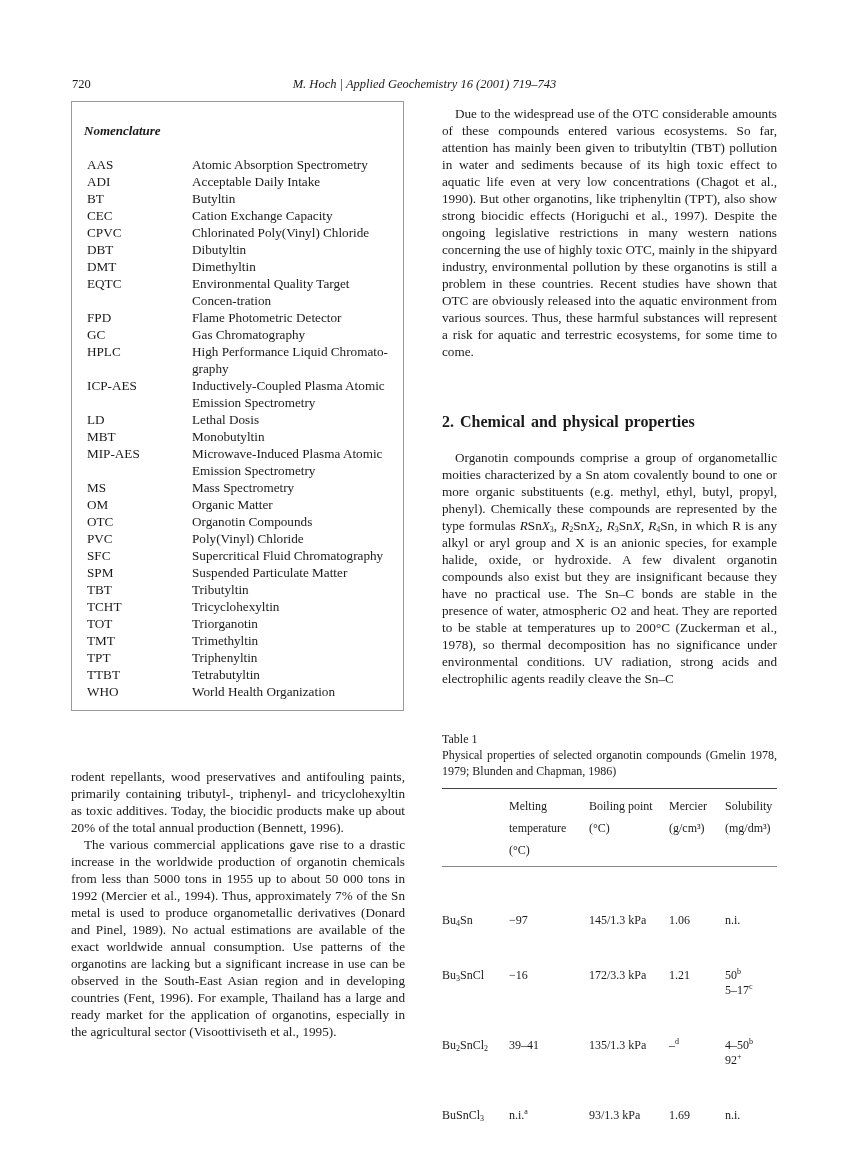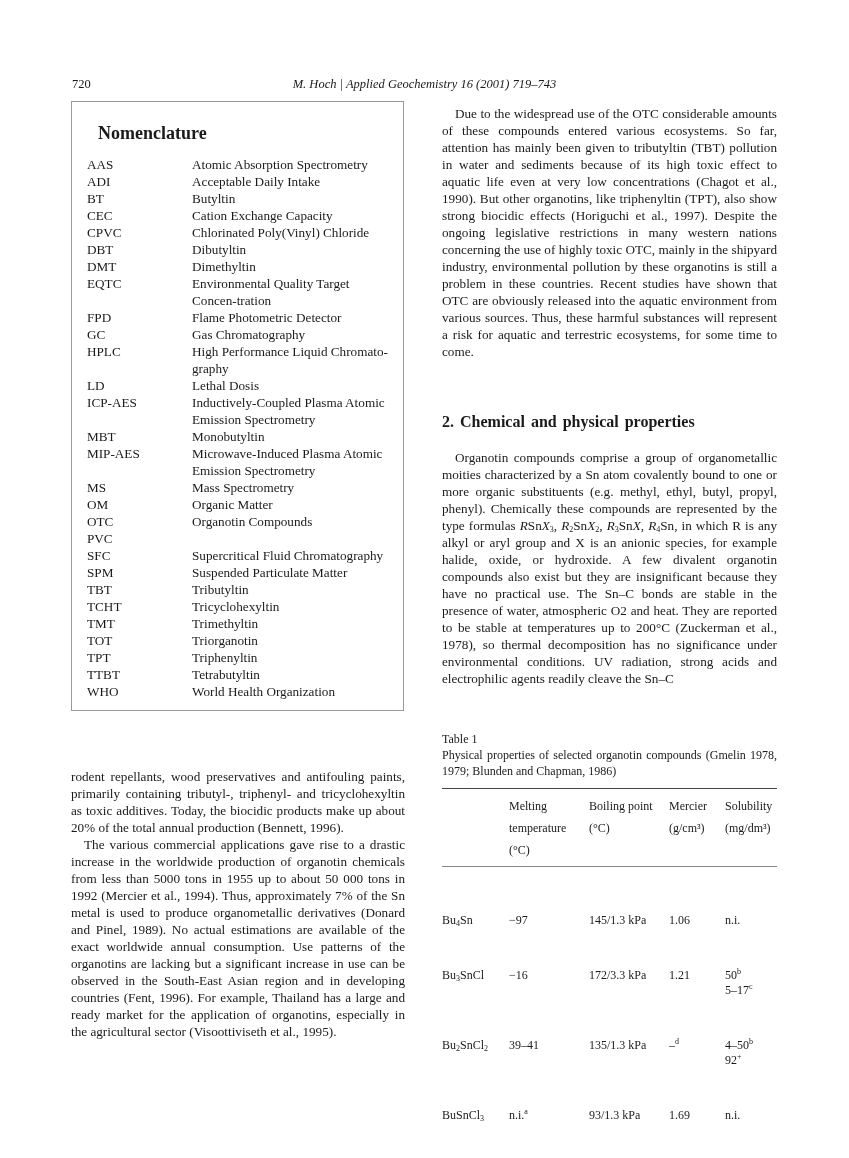--- a/index.html
+++ b/index.html
@@ -13,21 +13,21 @@
       font-size: 12.5px;
     }
     .page-num { position: absolute; left: 0; top: 0; }
     .journal-line { position: absolute; left: 0; right: 0; text-align: center; font-style: italic; }
 
     
     .nom-box {
       position: absolute; left: 71px; top: 101px; width: 333px; height: 610px;
       border: 1px solid #9a9a9a; box-sizing: border-box;
     }
-    .nom-title { position: absolute; left: 26px; top: 21px; font-weight: bold; font-size: 18px; }
+    .nom-title { position: absolute; left: 12px; top: 21px; font-weight: bold; font-size: 13px; font-style: italic; }
     .nom-list { position: absolute; left: 15px; top: 54px; width: 305px; font-size: 13.2px; line-height: 17px; }
     .nom-row { display: flex; }
     .nom-abbr { width: 69px; flex: 0 0 69px; }
     .nom-def { flex: 1; margin-left: 36px; }
 
     
     .col {
       position: absolute; font-size: 13.2px; line-height: 17px; text-align: justify;
     }
     .col p { margin: 0; text-indent: 13px; }
@@ -110,28 +110,28 @@
       </div>
     <div class="nom-row">
         <span class="nom-abbr">GC</span>
         <span class="nom-def">Gas Chromatography</span>
       </div>
     <div class="nom-row">
         <span class="nom-abbr">HPLC</span>
         <span class="nom-def">High Performance Liquid Chromato-graphy</span>
       </div>
     <div class="nom-row">
+        <span class="nom-abbr">ICP-AES</span>
+        <span class="nom-def">Inductively-Coupled Plasma Atomic Emission Spectrometry</span>
+      </div>
+    <div class="nom-row">
         <span class="nom-abbr">LD</span>
         <span class="nom-def">Lethal Dosis</span>
       </div>
     <div class="nom-row">
-        <span class="nom-abbr">ICP-AES</span>
-        <span class="nom-def">Inductively-Coupled Plasma Atomic Emission Spectrometry</span>
-      </div>
-    <div class="nom-row">
         <span class="nom-abbr">MBT</span>
         <span class="nom-def">Monobutyltin</span>
       </div>
     <div class="nom-row">
         <span class="nom-abbr">MIP-AES</span>
         <span class="nom-def">Microwave-Induced Plasma Atomic Emission Spectrometry</span>
       </div>
     <div class="nom-row">
         <span class="nom-abbr">MS</span>
         <span class="nom-def">Mass Spectrometry</span>
@@ -139,44 +139,45 @@
     <div class="nom-row">
         <span class="nom-abbr">OM</span>
         <span class="nom-def">Organic Matter</span>
       </div>
     <div class="nom-row">
         <span class="nom-abbr">OTC</span>
         <span class="nom-def">Organotin Compounds</span>
       </div>
     <div class="nom-row">
         <span class="nom-abbr">PVC</span>
+        <span class="nom-def">Poly(Vinyl) Chloride</span>
       </div>
     <div class="nom-row">
         <span class="nom-abbr">SFC</span>
         <span class="nom-def">Supercritical Fluid Chromatography</span>
       </div>
     <div class="nom-row">
         <span class="nom-abbr">SPM</span>
         <span class="nom-def">Suspended Particulate Matter</span>
       </div>
     <div class="nom-row">
         <span class="nom-abbr">TBT</span>
         <span class="nom-def">Tributyltin</span>
       </div>
     <div class="nom-row">
         <span class="nom-abbr">TCHT</span>
         <span class="nom-def">Tricyclohexyltin</span>
       </div>
     <div class="nom-row">
+        <span class="nom-abbr">TOT</span>
+        <span class="nom-def">Triorganotin</span>
+      </div>
+    <div class="nom-row">
         <span class="nom-abbr">TMT</span>
         <span class="nom-def">Trimethyltin</span>
-      </div>
-    <div class="nom-row">
-        <span class="nom-abbr">TOT</span>
-        <span class="nom-def">Triorganotin</span>
       </div>
     <div class="nom-row">
         <span class="nom-abbr">TPT</span>
         <span class="nom-def">Triphenyltin</span>
       </div>
     <div class="nom-row">
         <span class="nom-abbr">TTBT</span>
         <span class="nom-def">Tetrabutyltin</span>
       </div>
     <div class="nom-row">

